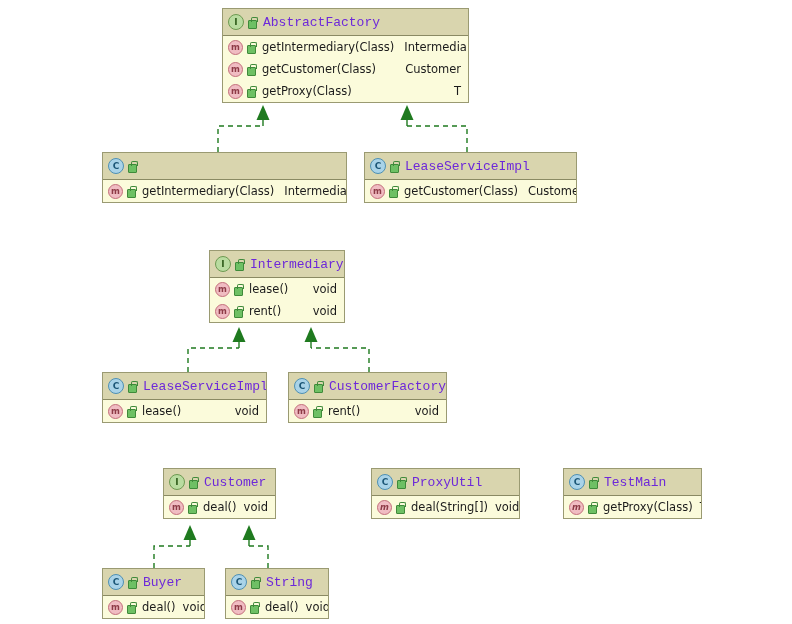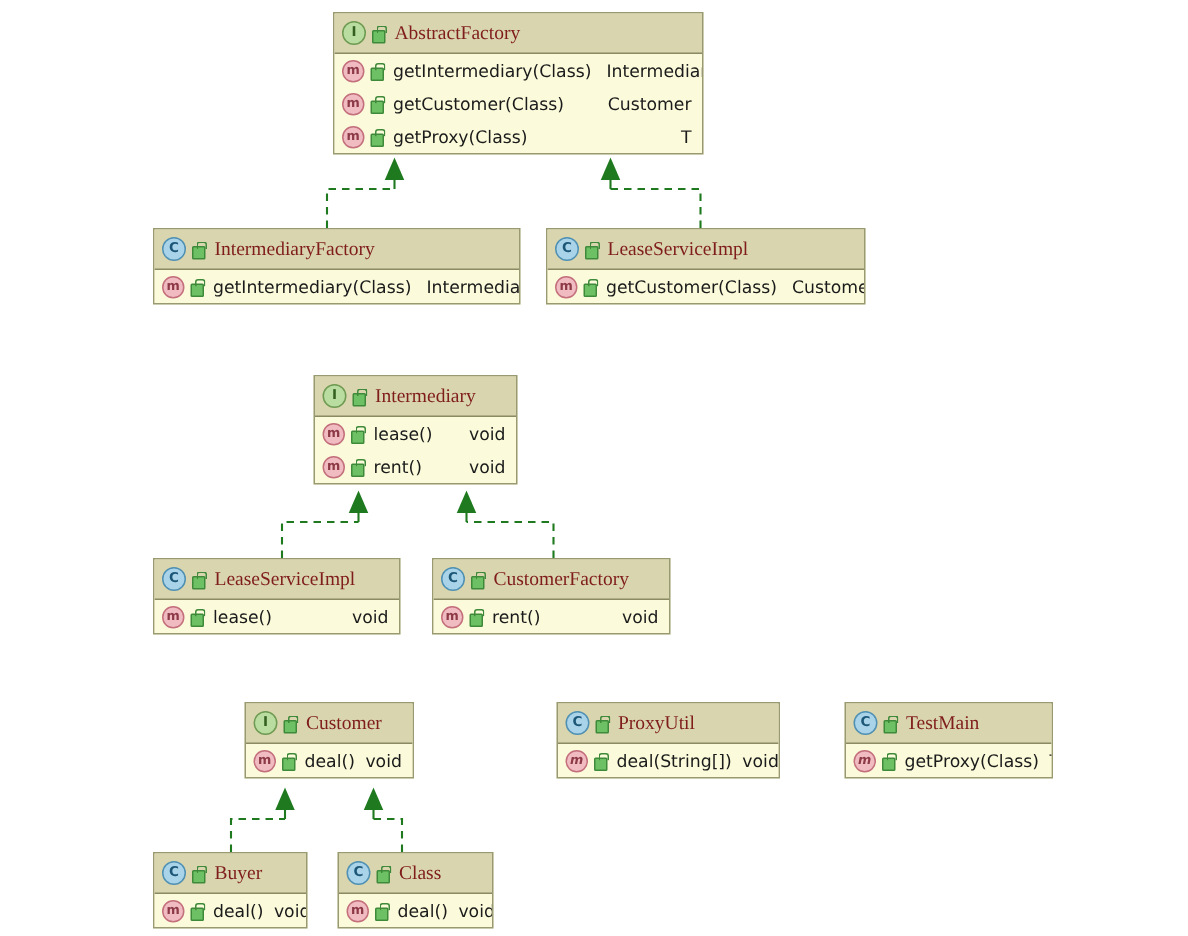--- a/index.html
+++ b/index.html
@@ -46,23 +46,23 @@
     box-sizing: border-box;
     height: 27px;
     background: #d9d5ae;
     border-bottom: 1px solid #8a8a63;
     display: flex;
     align-items: center;
     padding: 0 6px 0 5px;
     white-space: nowrap;
   }
   .node .hdr .title {
-    font-family: Liberation Serif, serif;
+    font-family: Liberation Mono, monospace;
     font-size: 13px;
-    color: #7f1d1d;
+    color: #6d28d9;
     letter-spacing: 0px;
     margin-left: 6px;
   }
   .node .members {
     background: #fbfbdb;
   }
   .node .row {
     box-sizing: border-box;
     height: 22px;
     display: flex;
@@ -240,21 +240,20 @@
         <span class="mname">getProxy(Class)</span>
         <span class="mtype">T</span>
       </div>
     </div>
   </div>
 
   <div class="node" style="left:102px; top:152px; width:245px;">
     <div class="hdr">
       <span class="ic ic-circle ic-class">C</span>
       <span class="ic ic-pub"></span>
-      <span class="title">IntermediaryFactory</span>
     </div>
     <div class="members">
       <div class="row">
         <span class="ic ic-circle ic-method">m</span>
         <span class="ic ic-pub"></span>
         <span class="mname">getIntermediary(Class)</span>
         <span class="mtype">Intermediary</span>
       </div>
     </div>
   </div>
@@ -390,21 +389,21 @@
         <span class="mname">deal()</span>
         <span class="mtype">void</span>
       </div>
     </div>
   </div>
 
   <div class="node" style="left:225px; top:568px; width:104px;">
     <div class="hdr">
       <span class="ic ic-circle ic-class">C</span>
       <span class="ic ic-pub"></span>
-      <span class="title">Class</span>
+      <span class="title">String</span>
     </div>
     <div class="members">
       <div class="row compact">
         <span class="ic ic-circle ic-method">m</span>
         <span class="ic ic-pub"></span>
         <span class="mname">deal()</span>
         <span class="mtype">void</span>
       </div>
     </div>
   </div>

